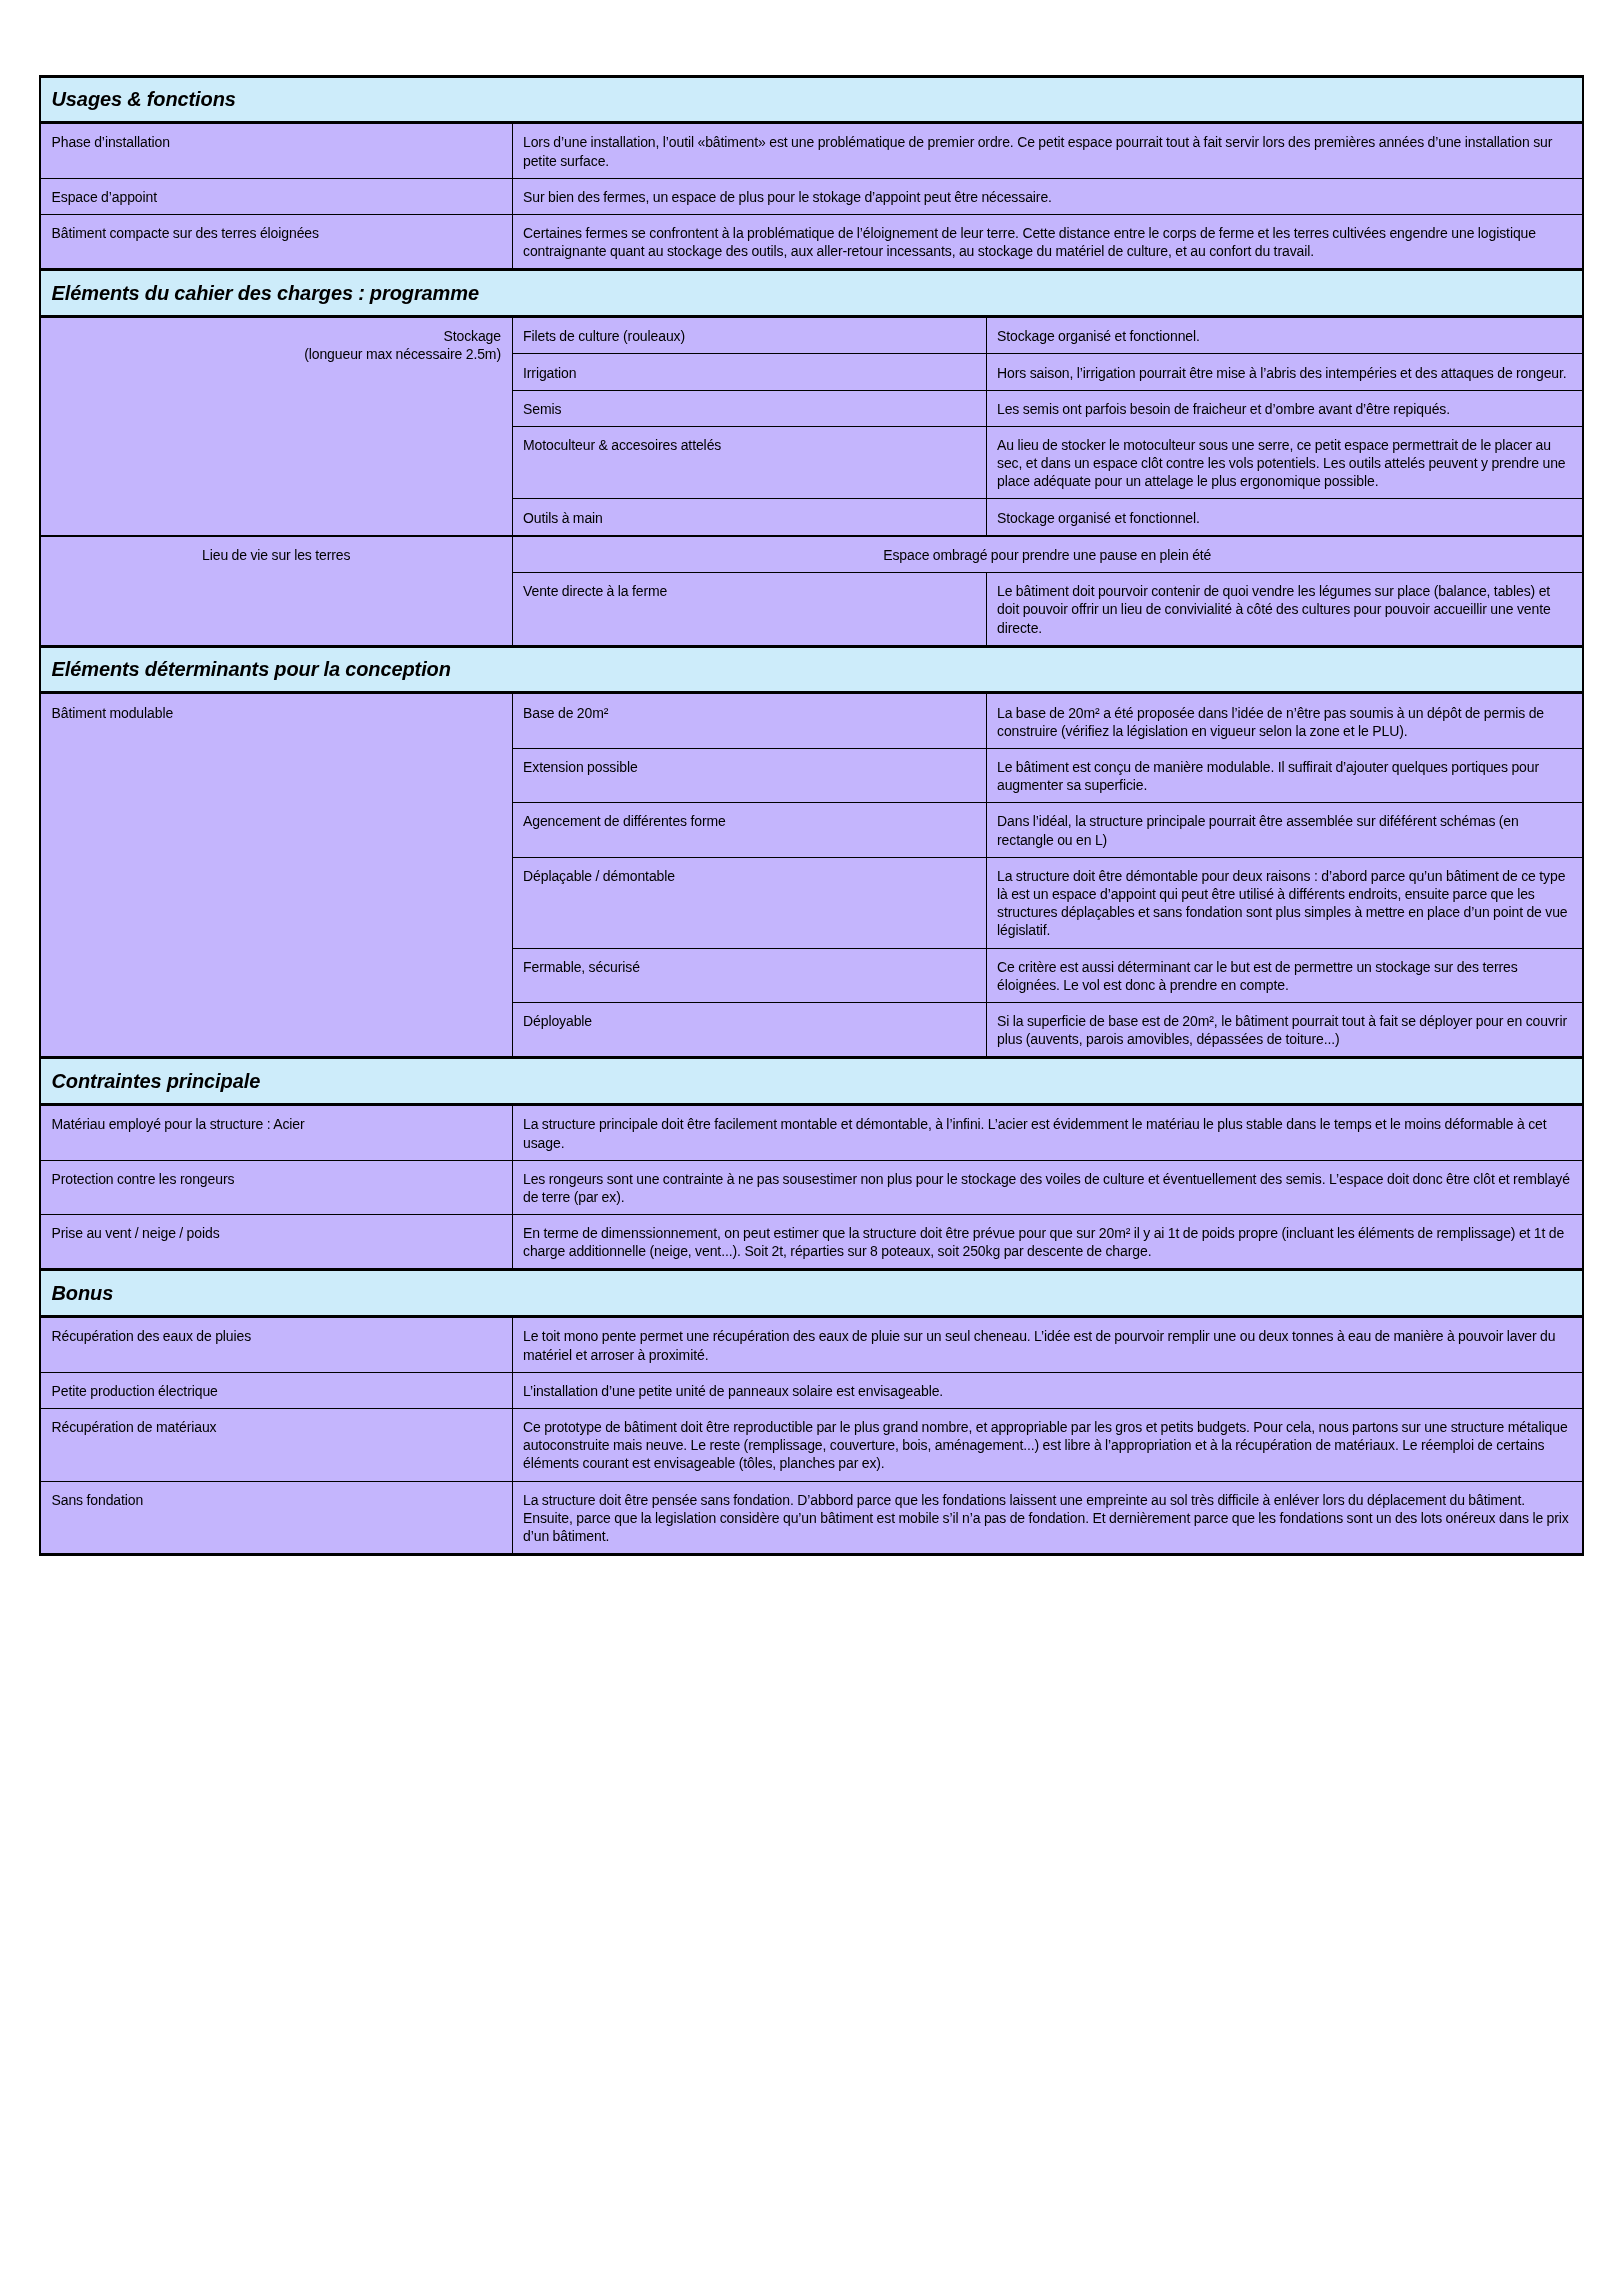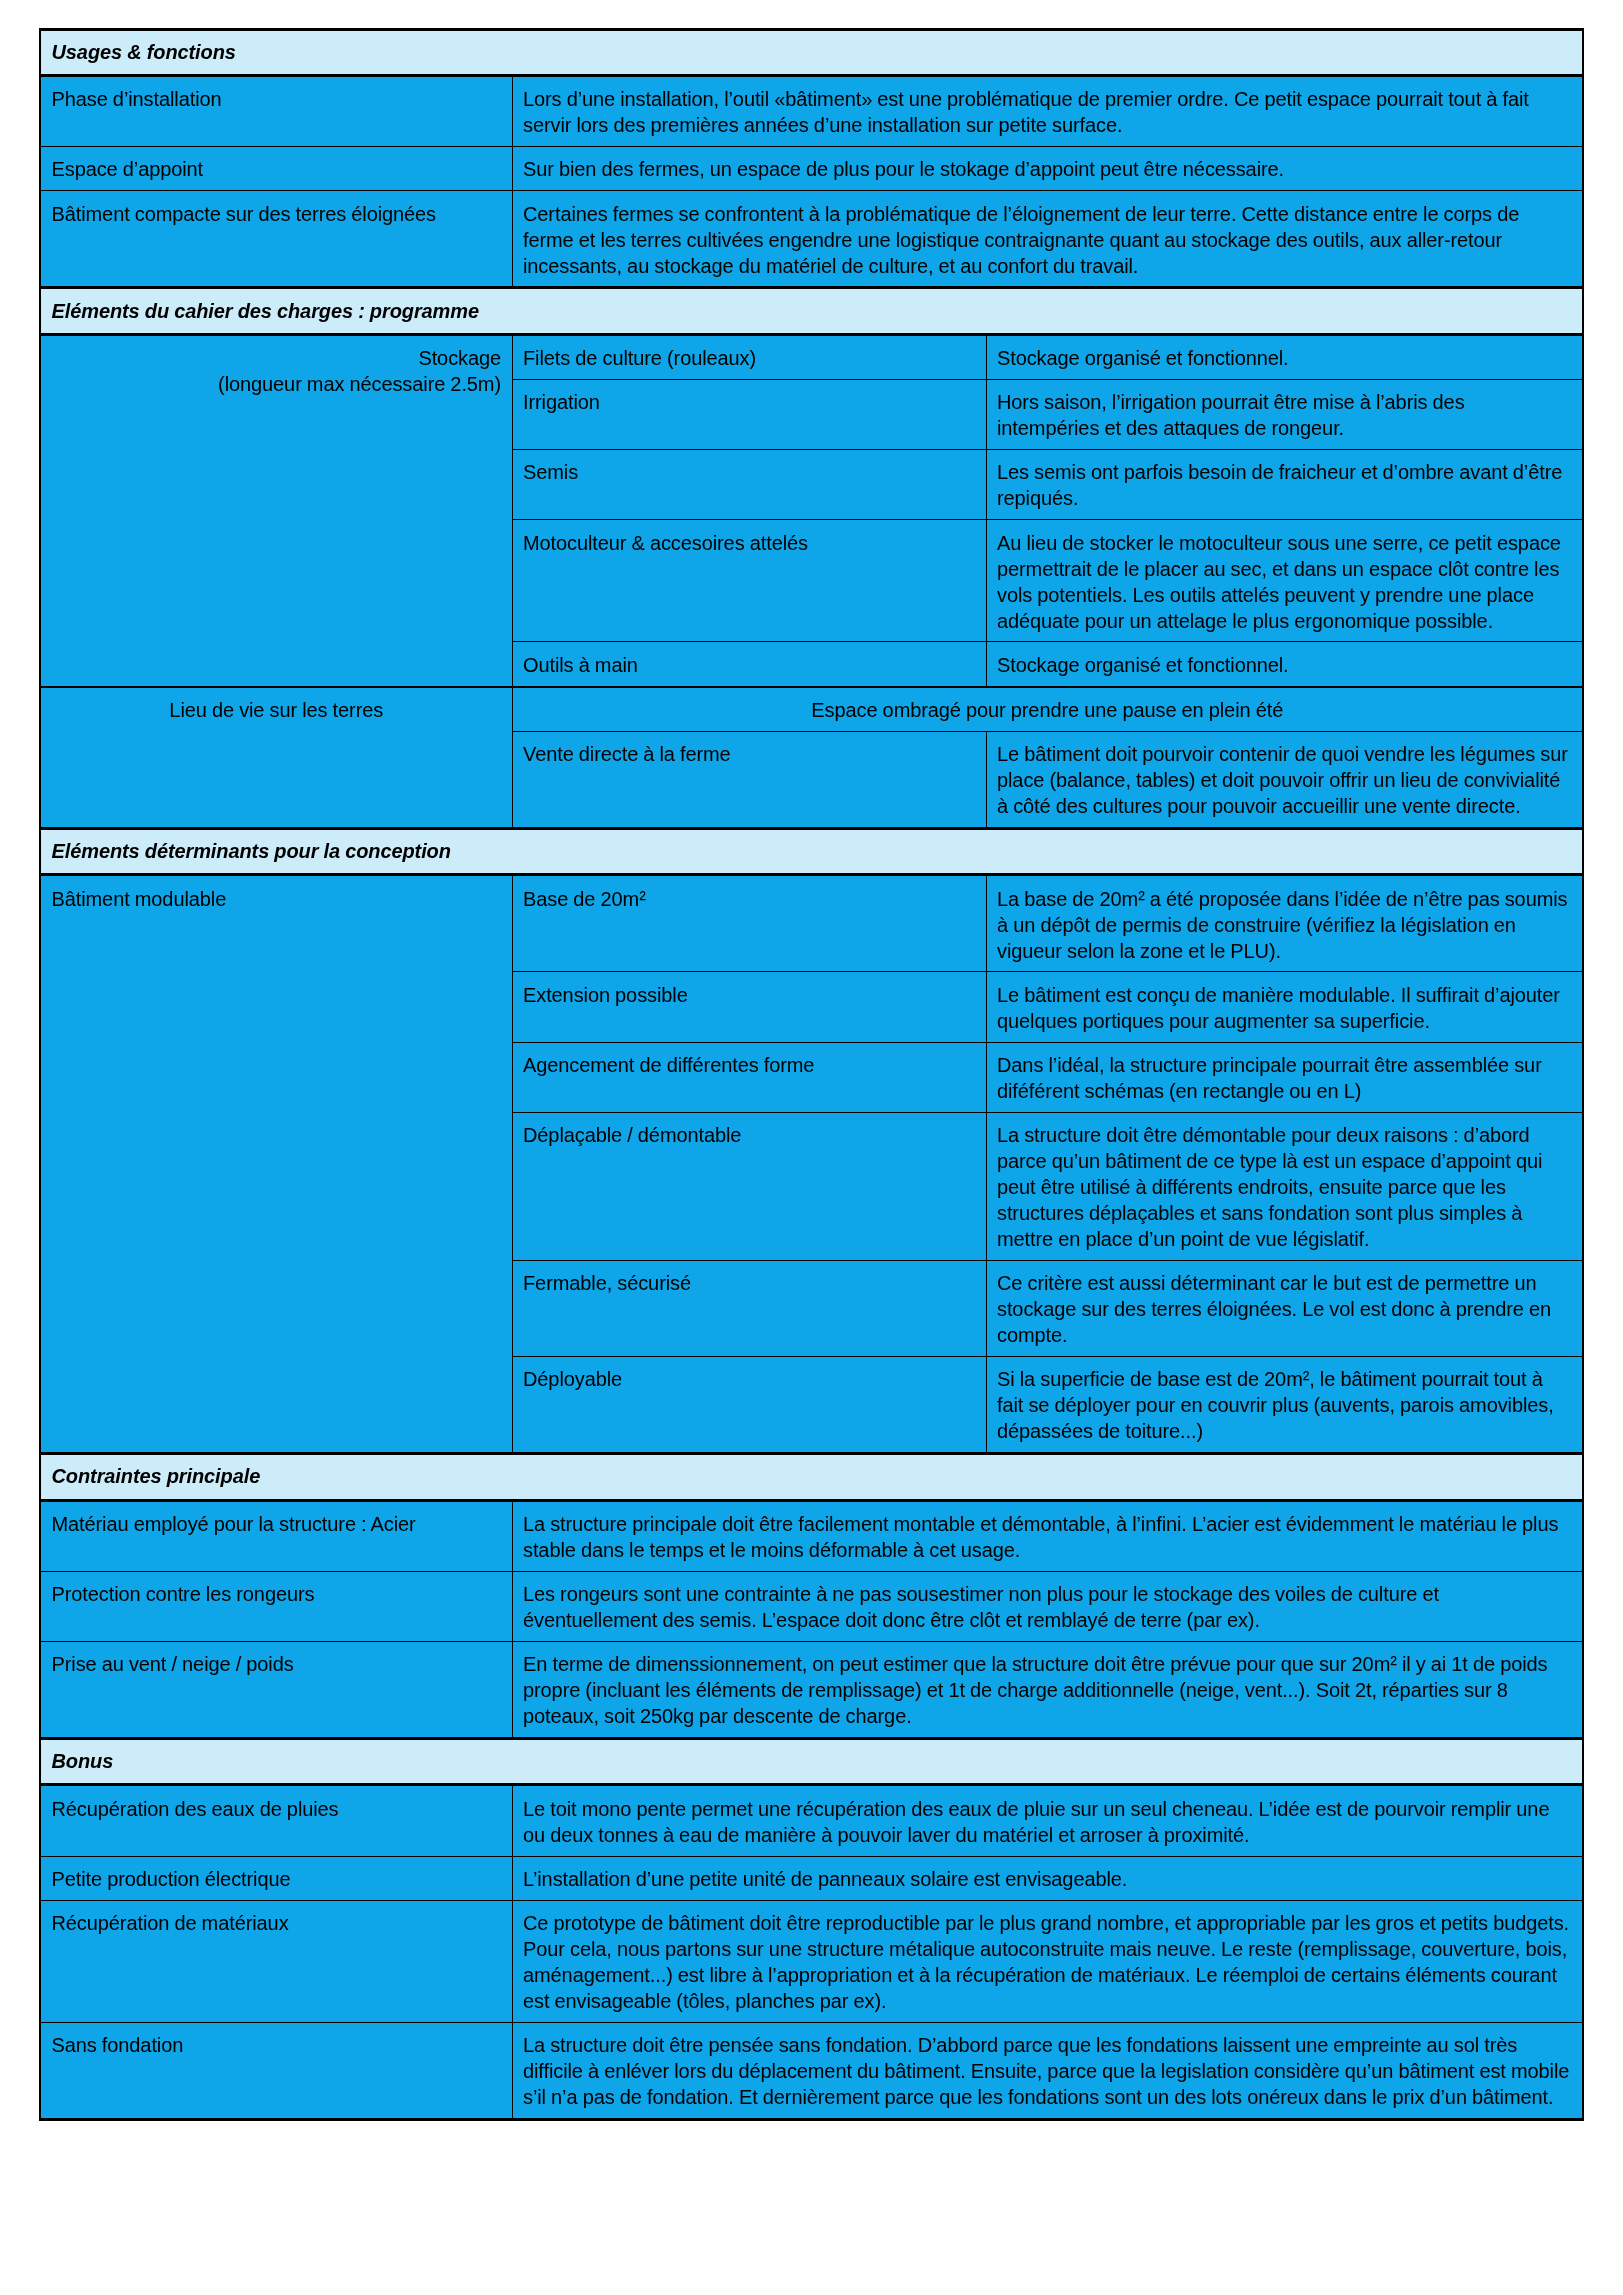--- a/index.html
+++ b/index.html
@@ -25,35 +25,36 @@
   }
 
   table.spec {
     width: 1544px;
     border-collapse: collapse;
     table-layout: fixed;
     border-top: 3.3px solid #000;
     border-bottom: 3.3px solid #000;
     border-left: 2px solid #000;
     border-right: 2px solid #000;
+    margin-top: 47px;
   }
 
   col.c1 { width: 472px; }
   col.c2 { width: 474px; }
   col.c3 { width: 597px; }
 
   td, th {
     vertical-align: top;
     padding: 9.2px 10.5px 7.9px 10.5px;
-    font-size: 20px;
+    font-size: 14px;
     line-height: 1.30;
     font-weight: normal;
     text-align: left;
     border: 0.7px solid #000;
-    background: #0ea5e9;
+    background: #c4b5fd;
     letter-spacing: -0.1px;
     word-spacing: -0.3px;
   }
 
   
   tr.section-row > td {
     background: #cdecfa;
     font-style: italic;
     font-weight: bold;
     font-size: 20px;

